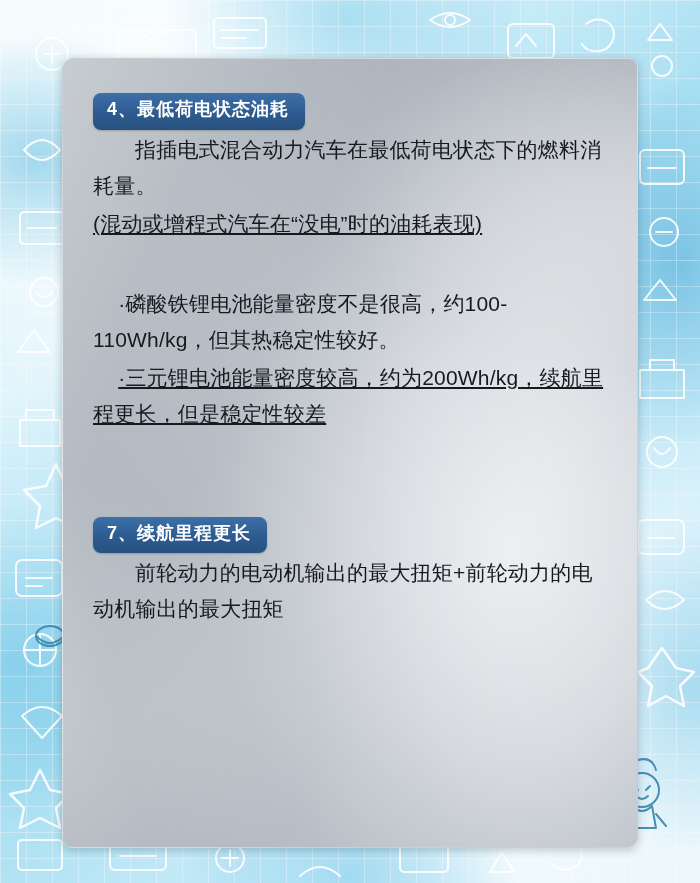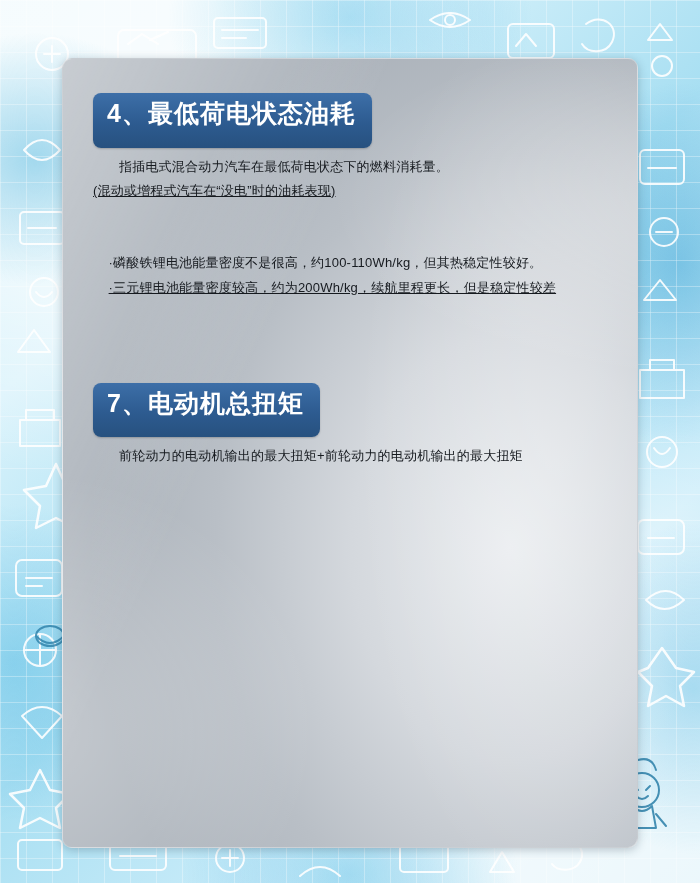--- a/index.html
+++ b/index.html
@@ -94,34 +94,34 @@
     padding: 34px 30px 20px 30px;
   }
 
   .section { margin-bottom: 26px; }
   .section:last-child { margin-bottom: 0; }
 
   .sec-head {
     display: inline-block;
     background: linear-gradient(180deg, #3d6fa8 0%, #2d5b90 55%, #27517f 100%);
     color: #ffffff;
-    font-size: 25px;
+    font-size: 18px;
     font-weight: bold;
     letter-spacing: 1px;
-    padding: 7px 16px 20px 14px;
+    padding: 7px 16px 10px 14px;
     border-radius: 8px;
     line-height: 1.1;
     box-shadow: 0 1px 2px rgba(0,0,0,0.2);
     white-space: nowrap;
     text-align: right;
   }
   .sec-body {
-    margin-top: 8px;
+    margin-top: 2px;
     color: #161a1f;
-    font-size: 13px;
+    font-size: 21px;
     line-height: 1.72;
     letter-spacing: 0.2px;
   }
   .sec-body p { margin: 0; }
   .sec-body p + p { margin-top: 2px; text-decoration: underline; }
   .indent { text-indent: 2em; }
   .bullet-indent { text-indent: 1.2em; }
 
   .gap-lg { height: 16px; }
 </style>
@@ -233,21 +233,21 @@
 
       <div class="gap-lg"></div>
 
       <div class="section">
       </div>
 
       <div class="gap-lg"></div>
 
       <div class="section">
         <div class="sec-head">
-          <span>7、</span><span>电动机总扭矩</span>
+          <span>7、</span><span>续航里程更长</span>
         </div>
         <div class="sec-body">
           <p class="indent">前轮动力的电动机输出的最大扭矩+前轮动力的电动机输出的最大扭矩</p>
         </div>
       </div>
 
     </div>
   </div>
 
 </div>

